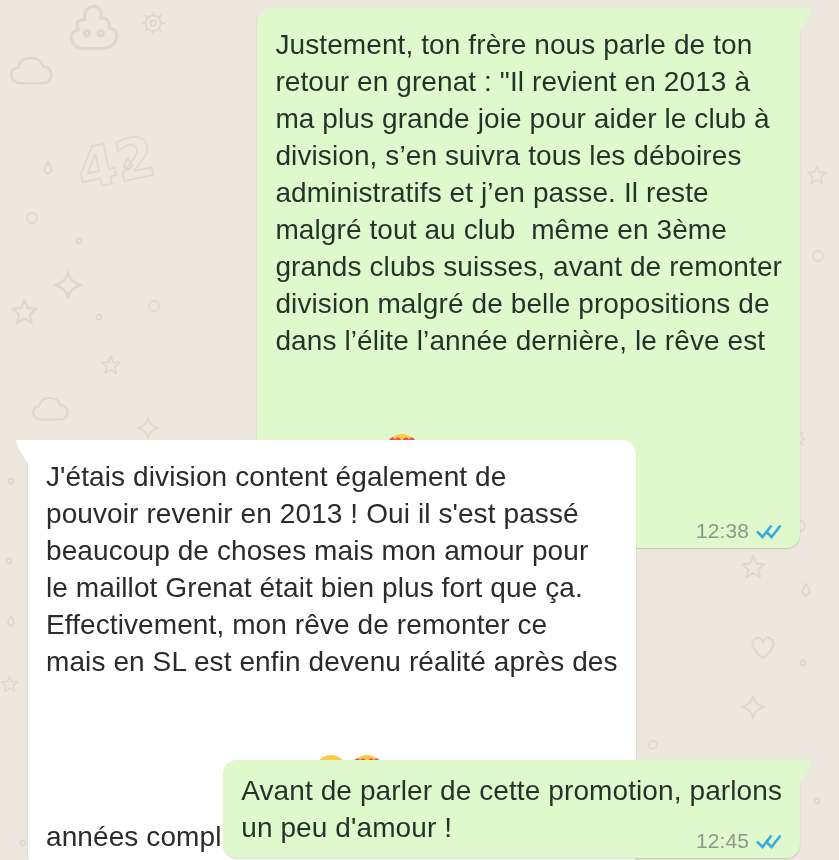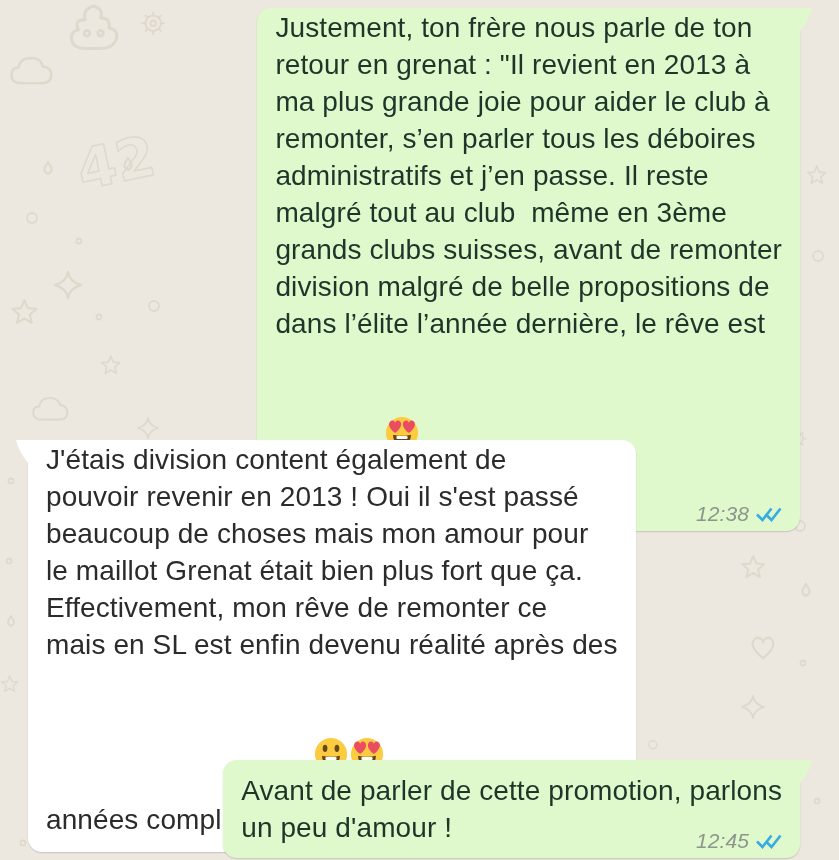--- a/index.html
+++ b/index.html
@@ -6,21 +6,21 @@
   body{
     width:839px;height:860px;position:relative;overflow:hidden;
     background:var(--bg,#EDE8DF);
     font-family:"Liberation Sans","DejaVu Sans",sans-serif;
   }
   .doodles{position:absolute;inset:0;pointer-events:none;}
   .chat{position:absolute;inset:0;}
   .msg{
     position:absolute;
     border-radius:14px;
-    padding:1px 18px 14px 18px;
+    padding:18px 18px 14px 18px;
     font-size:28px;line-height:37px;
     box-shadow:0 1px 1.5px rgba(0,0,0,.16);
     letter-spacing:.1px;
   }
   .msg.out{
     background:var(--out-bubble,#DFF9CC);
     color:var(--out-text,#1F352A);
     border-top-right-radius:0;
     right:39px;
   }
@@ -36,21 +36,21 @@
   .line{white-space:pre-wrap;}
   .tail{position:absolute;top:0;width:14px;height:26px;}
   .out .tail{right:-12px;}
   .in .tail{left:-12px;}
   .tail svg{display:block;}
   .meta{
     position:absolute;right:14px;bottom:7px;
     display:flex;align-items:center;gap:6px;
     font-size:21px;line-height:21px;
   }
-  .out .meta{color:var(--out-time,#8C968A);font-style:italic;}
+  .out .meta{color:var(--out-time,#8C968A);}
   .in .meta{color:var(--in-time,#9E9E9E);right:16px;bottom:9px;}
   .ticks{display:inline-flex;align-items:center;}
   .emoji{display:inline-block;width:34px;height:34px;vertical-align:-7px;margin:0 1px;}
   .emoji svg{display:block;width:34px;height:34px;}
   
 </style>
 </head>
 <body style="--bg: #EDE8DF; --out-bubble: #DFF9CC; --in-bubble: #FFFFFF; --out-text: #1F352A; --in-text: #2B2B2B; --out-time: #8C968A; --in-time: #9E9E9E;">
 
 <svg class="doodles" width="839" height="860" viewBox="0 0 839 860" fill="none" stroke="#DFD9CD" stroke-width="1.8" stroke-linecap="round" stroke-linejoin="round">
@@ -133,21 +133,21 @@
   <div class="msg out msg-0">
     <span class="tail">
       <svg width="14" height="26" viewBox="0 0 14 26">
           <path d="M0 0 H14 Q12 10 2 23 L0 26 Z" fill="#DFF9CC" class="tail-fill-out"></path>
         </svg>
     </span>
     <div class="lines">
         <div class="line">Justement, ton frère nous parle de ton</div>
         <div class="line">retour en grenat : "Il revient en 2013 à</div>
         <div class="line">ma plus grande joie pour aider le club à</div>
-        <div class="line">remonter, s’en parler tous les déboires</div>
+        <div class="line">division, s’en suivra tous les déboires</div>
         <div class="line">administratifs et j’en passe. Il reste</div>
         <div class="line">malgré tout au club  même en 3ème</div>
         <div class="line">grands clubs suisses, avant de remonter</div>
         <div class="line">division malgré de belle propositions de</div>
         <div class="line">dans l’élite l’année dernière, le rêve est</div>
         <div class="line">réalisé !"<span class="emoji">
     <svg viewBox="0 0 36 36">
       <circle cx="18" cy="18" r="17" fill="#FDCB3F"></circle>
       <path transform="translate(10.7,11.5) scale(1.35)" fill="#EA4C61" d="M0 4.8 C-5.2 1 -6 -3.4 -3 -4.8 C-1.2 -5.6 0 -4 0 -2.8 C0 -4 1.2 -5.6 3 -4.8 C6 -3.4 5.2 1 0 4.8 Z"></path>
       <path transform="translate(25.3,11.5) scale(1.35)" fill="#EA4C61" d="M0 4.8 C-5.2 1 -6 -3.4 -3 -4.8 C-1.2 -5.6 0 -4 0 -2.8 C0 -4 1.2 -5.6 3 -4.8 C6 -3.4 5.2 1 0 4.8 Z"></path>

